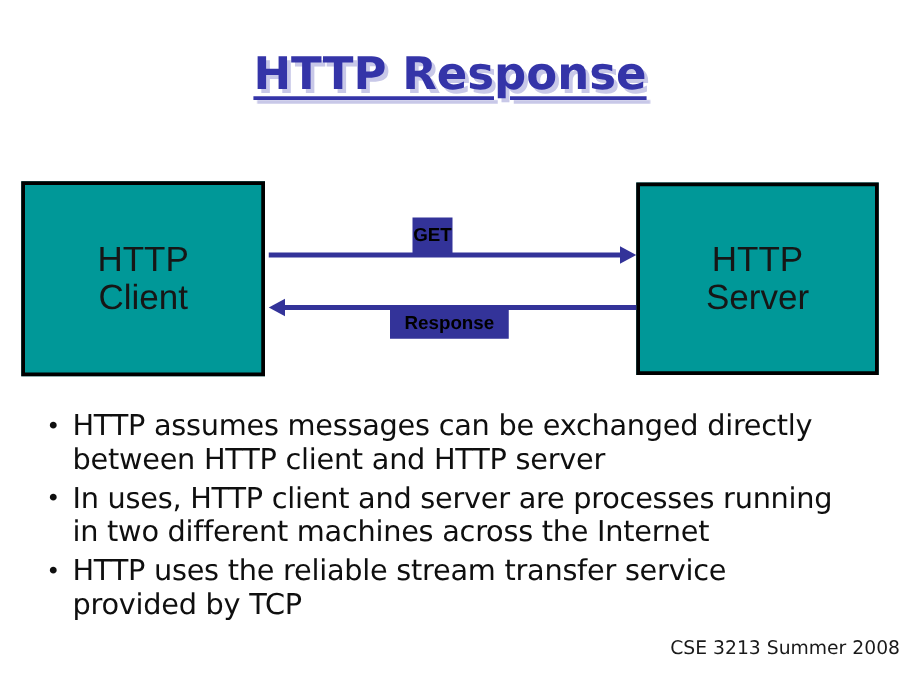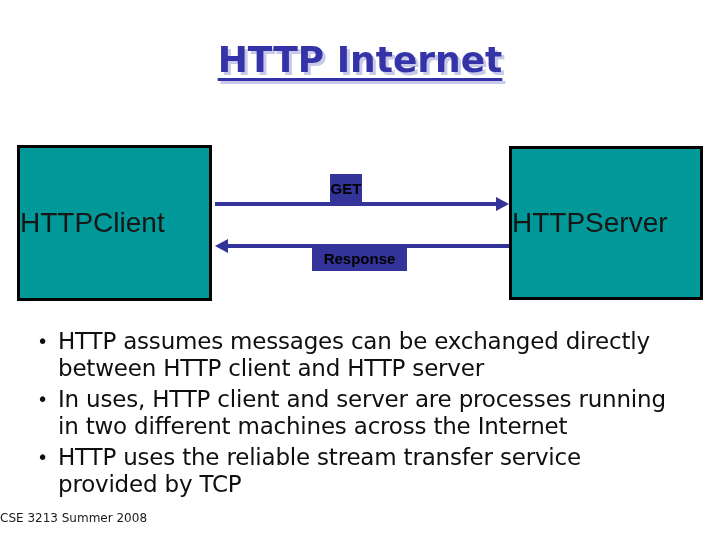--- a/index.html
+++ b/index.html
@@ -30,21 +30,23 @@
     text-underline-offset: 6px;
   }
 
   
   .box {
     position: absolute;
     box-sizing: border-box;
     background: #009898;
     border: 3px solid #000000;
     display: flex;
+    flex-direction: column;
     align-items: center;
+    justify-content: center;
     text-align: center;
     font-family: "Liberation Sans", sans-serif;
     font-size: 28px;
     line-height: 30px;
     color: #161616;
   }
   .box.client { left: 17px;  top: 145px; width: 195px; height: 156px; }
   .box.server { left: 509px; top: 146px; width: 194px; height: 154px; }
 
   
@@ -96,32 +98,32 @@
     position: absolute;
     left: 4px; top: 0;
     font-size: 19px;
   }
   .bullet-line { white-space: nowrap; }
 
   
   .footer {
     position: absolute;
     left: 0; right: 0; top: 509px;
-    text-align: left;
-    font-size: 12px;
+    text-align: right;
+    font-size: 15px;
     line-height: 18px;
     color: #1a1a1a;
   }
 </style>
 </head>
 <body>
 
 <div class="slide">
 
-  <h1 class="title"><span class="title-text">HTTP Internet</span></h1>
+  <h1 class="title"><span class="title-text">HTTP Response</span></h1>
 
   <div>
 
     <div class="box client">
       <div class="box-line">HTTP</div>
       <div class="box-line">Client</div>
     </div>
 
     <div class="box server">
       <div class="box-line">HTTP</div>

